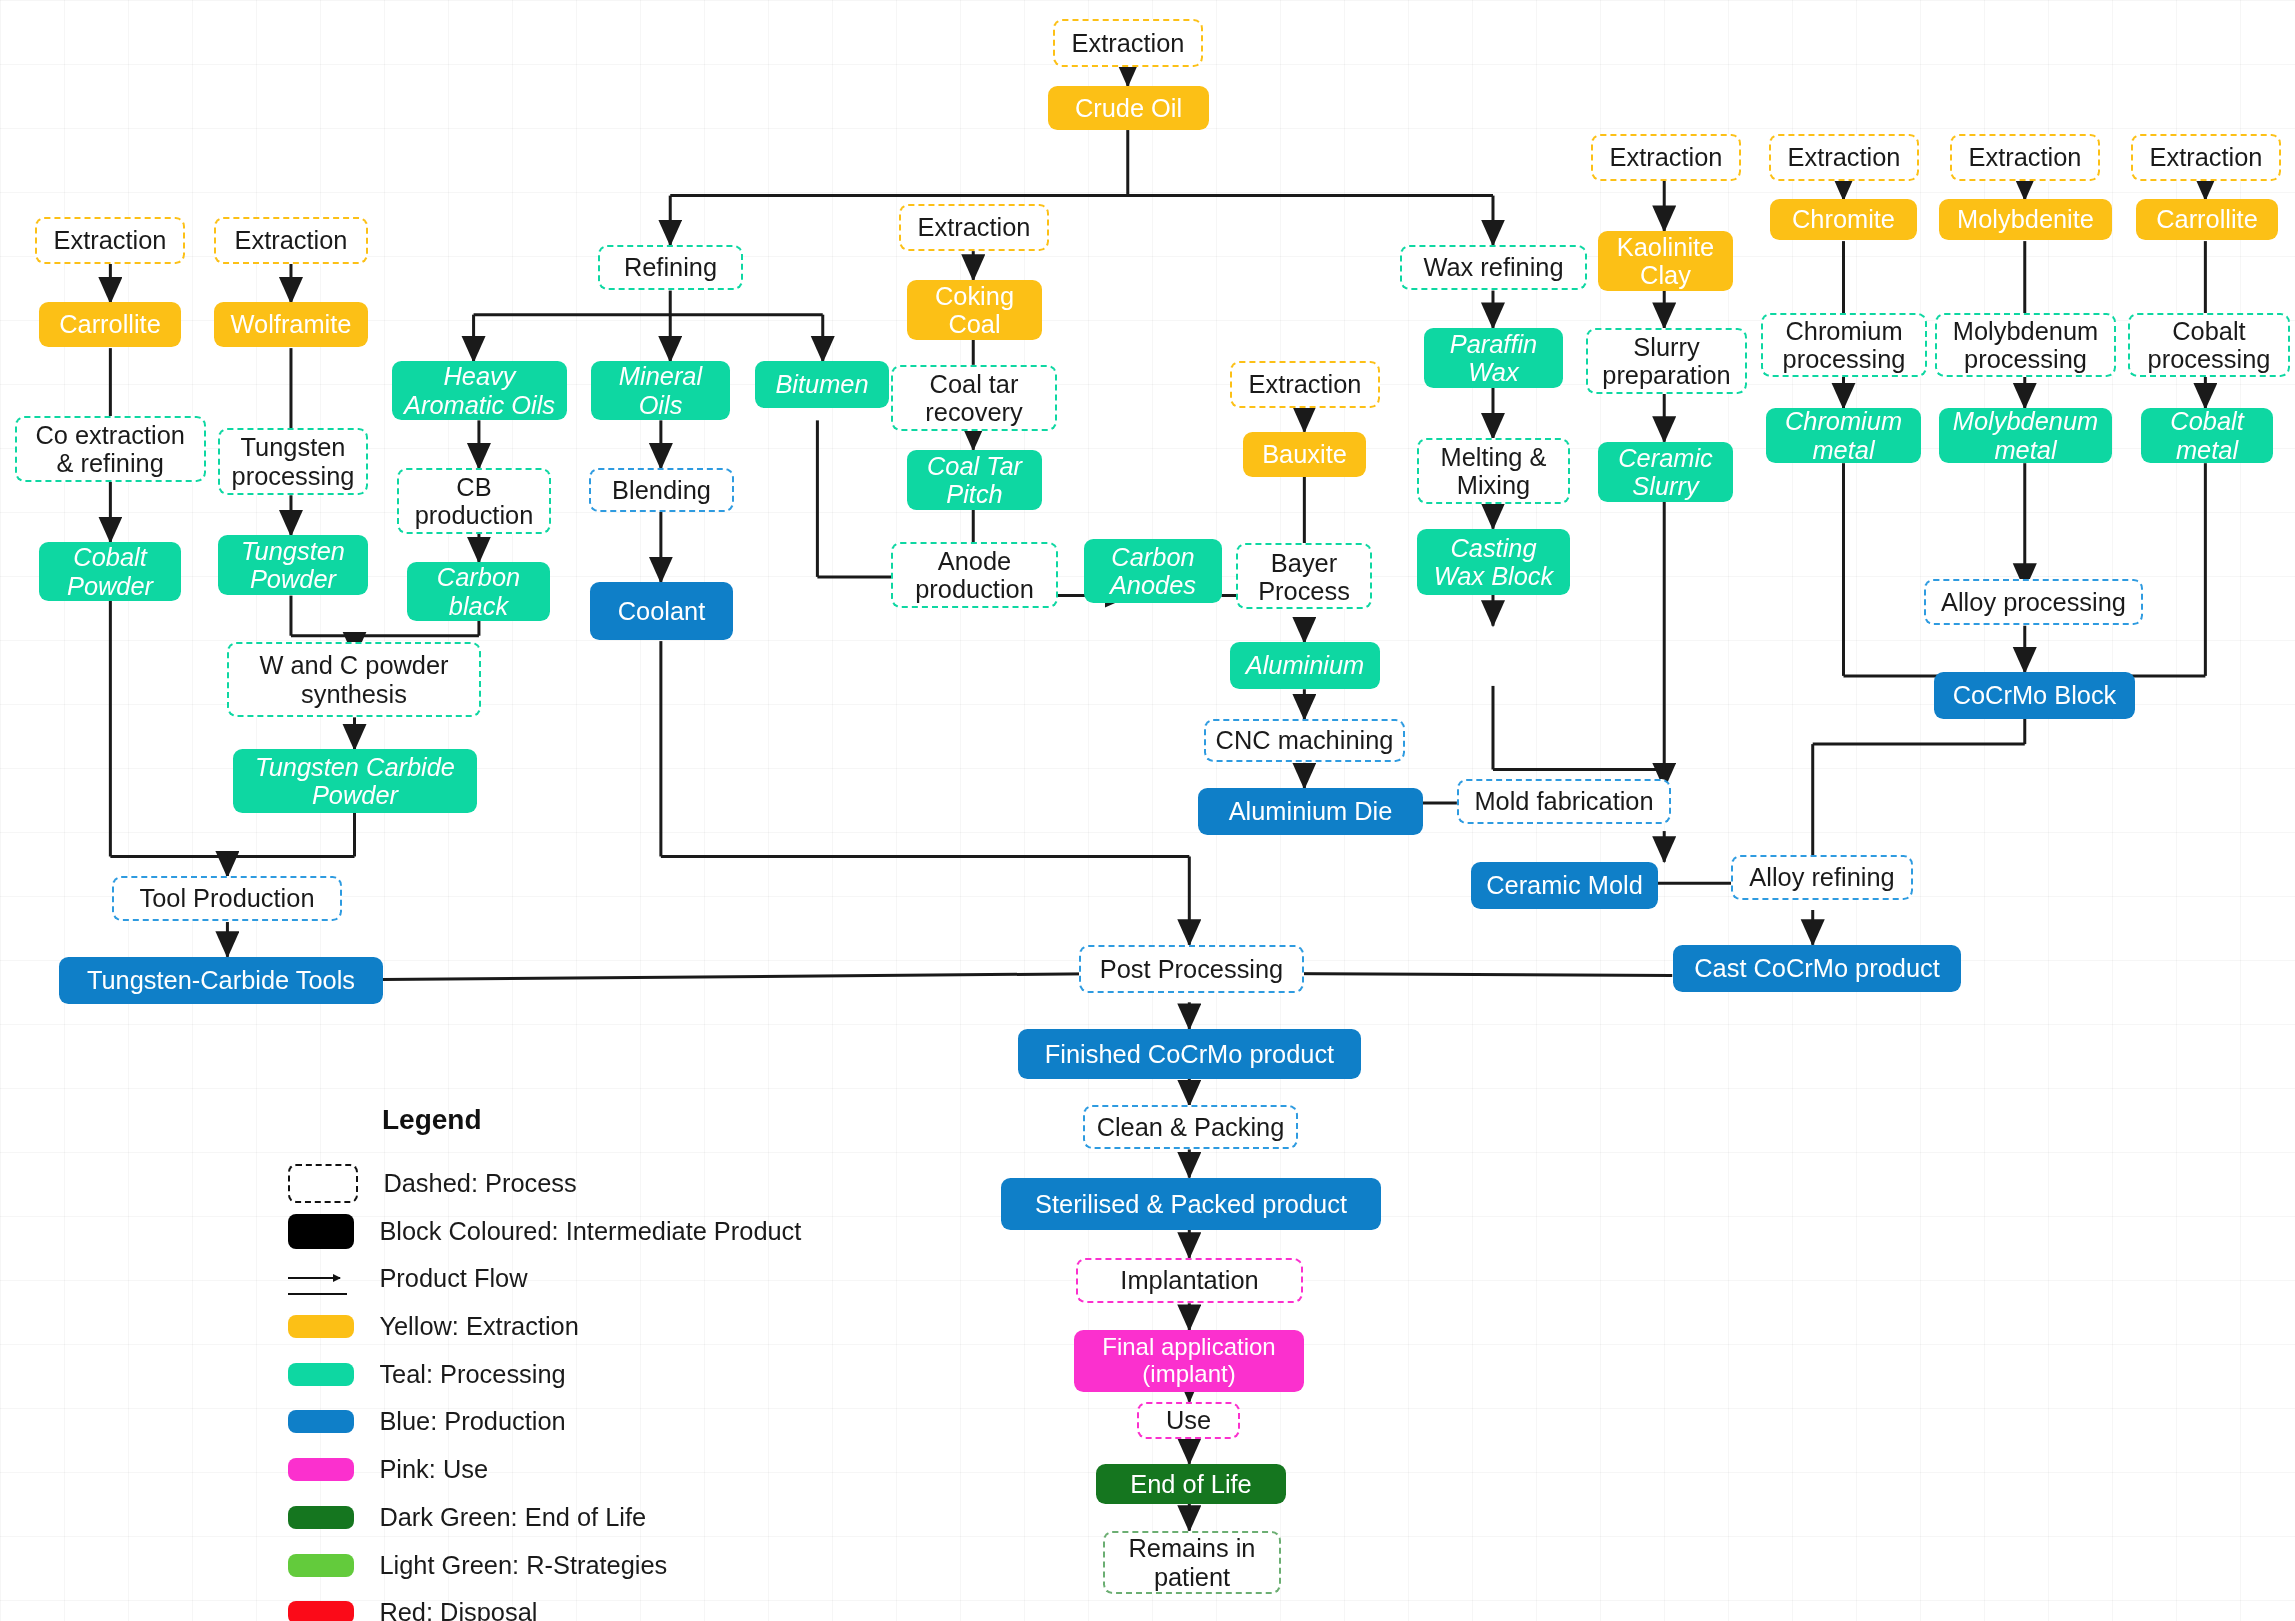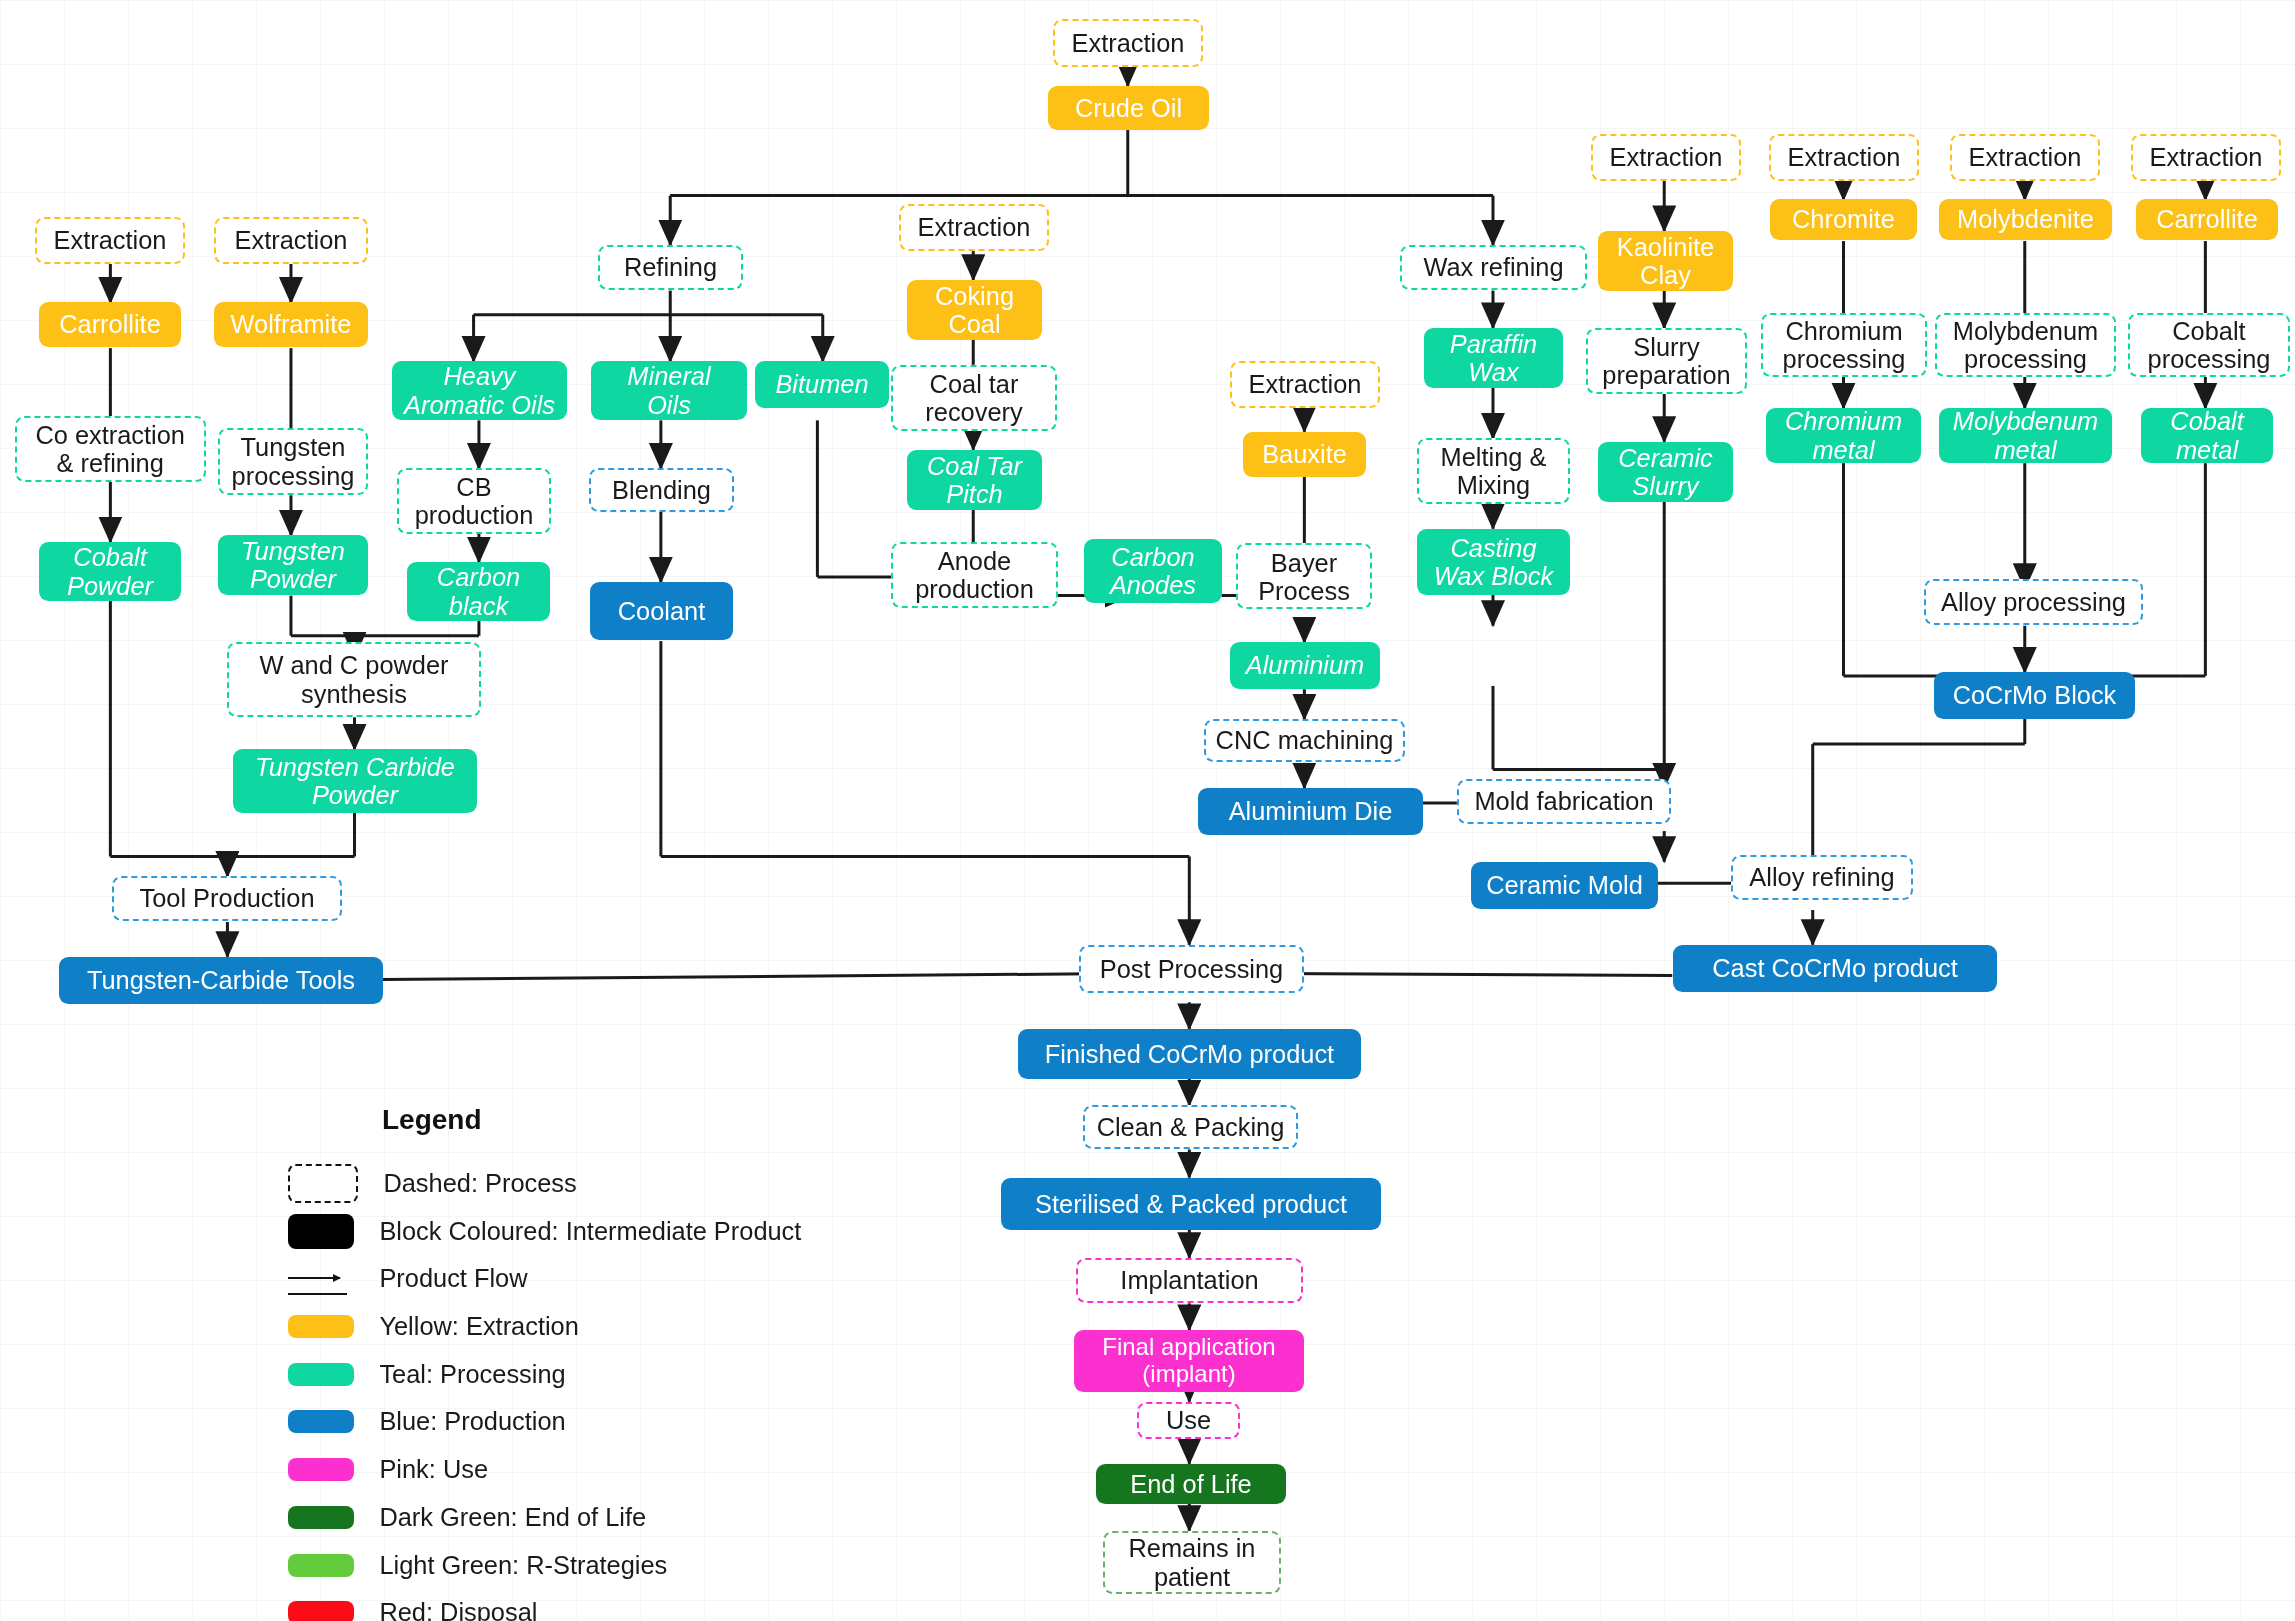--- a/index.html
+++ b/index.html
@@ -204,21 +204,21 @@
   <div class="node proc d-yellow" style="left:214px;top:217px;width:154px;height:47px;"><span>Extraction</span></div>
   <div class="node solid fill-yellow" style="left:214px;top:302px;width:154px;height:45px;"><span>Wolframite</span></div>
   <div class="node proc d-teal" style="left:218px;top:428px;width:150px;height:67px;"><span>Tungsten
 processing</span></div>
   <div class="node solid fill-teal" style="left:218px;top:535px;width:150px;height:60px;"><span>Tungsten
 Powder</span></div>
 
   <div class="node proc d-teal" style="left:598px;top:245px;width:145px;height:45px;"><span>Refining</span></div>
   <div class="node solid fill-teal" style="left:392px;top:361px;width:175px;height:59px;"><span>Heavy
 Aromatic Oils</span></div>
-  <div class="node solid fill-teal" style="left:591px;top:361px;width:156px;height:59px;"><span>Mineral
+  <div class="node solid fill-teal" style="left:591px;top:361px;width:139px;height:59px;"><span>Mineral
 Oils</span></div>
   <div class="node solid fill-teal" style="left:755px;top:361px;width:134px;height:47px;"><span>Bitumen</span></div>
 
   <div class="node proc d-teal" style="left:397px;top:468px;width:154px;height:66px;"><span>CB
 production</span></div>
   <div class="node solid fill-teal" style="left:407px;top:562px;width:143px;height:59px;"><span>Carbon
 black</span></div>
 
   <div class="node proc d-blue" style="left:589px;top:468px;width:145px;height:44px;"><span>Blending</span></div>
   <div class="node solid fill-blue" style="left:590px;top:582px;width:143px;height:58px;"><span>Coolant</span></div>
@@ -285,21 +285,21 @@
   <div class="node proc d-yellow" style="left:2131px;top:134px;width:150px;height:47px;"><span>Extraction</span></div>
   <div class="node solid fill-yellow" style="left:2136px;top:199px;width:142px;height:41px;"><span>Carrollite</span></div>
   <div class="node proc d-teal" style="left:2128px;top:313px;width:162px;height:64px;"><span>Cobalt
 processing</span></div>
   <div class="node solid fill-teal" style="left:2141px;top:408px;width:132px;height:55px;"><span>Cobalt
 metal</span></div>
 
   <div class="node proc d-blue" style="left:1924px;top:579px;width:219px;height:46px;"><span>Alloy processing</span></div>
   <div class="node solid fill-blue" style="left:1934px;top:672px;width:201px;height:47px;"><span>CoCrMo Block</span></div>
   <div class="node proc d-blue" style="left:1731px;top:855px;width:182px;height:45px;"><span>Alloy refining</span></div>
-  <div class="node solid fill-blue" style="left:1673px;top:945px;width:324px;height:47px;"><span>Cast CoCrMo product</span></div>
+  <div class="node solid fill-blue" style="left:1673px;top:945px;width:288px;height:47px;"><span>Cast CoCrMo product</span></div>
 
   <div class="node proc d-blue" style="left:1079px;top:945px;width:225px;height:48px;"><span>Post Processing</span></div>
   <div class="node solid fill-blue" style="left:1018px;top:1029px;width:343px;height:50px;"><span>Finished CoCrMo product</span></div>
   <div class="node proc d-blue" style="left:1083px;top:1105px;width:215px;height:44px;"><span>Clean &amp; Packing</span></div>
   <div class="node solid fill-blue" style="left:1001px;top:1178px;width:380px;height:52px;"><span>Sterilised &amp; Packed product</span></div>
   <div class="node proc d-pink" style="left:1076px;top:1258px;width:227px;height:45px;"><span>Implantation</span></div>
   <div class="node solid fill-pink" style="left:1074px;top:1330px;width:230px;height:62px;font-size:24px;"><span>Final application
 (implant)</span></div>
   <div class="node proc d-pink" style="left:1137px;top:1402px;width:103px;height:37px;"><span>Use</span></div>
   <div class="node solid fill-dgreen" style="left:1096px;top:1464px;width:190px;height:40px;"><span>End of Life</span></div>

